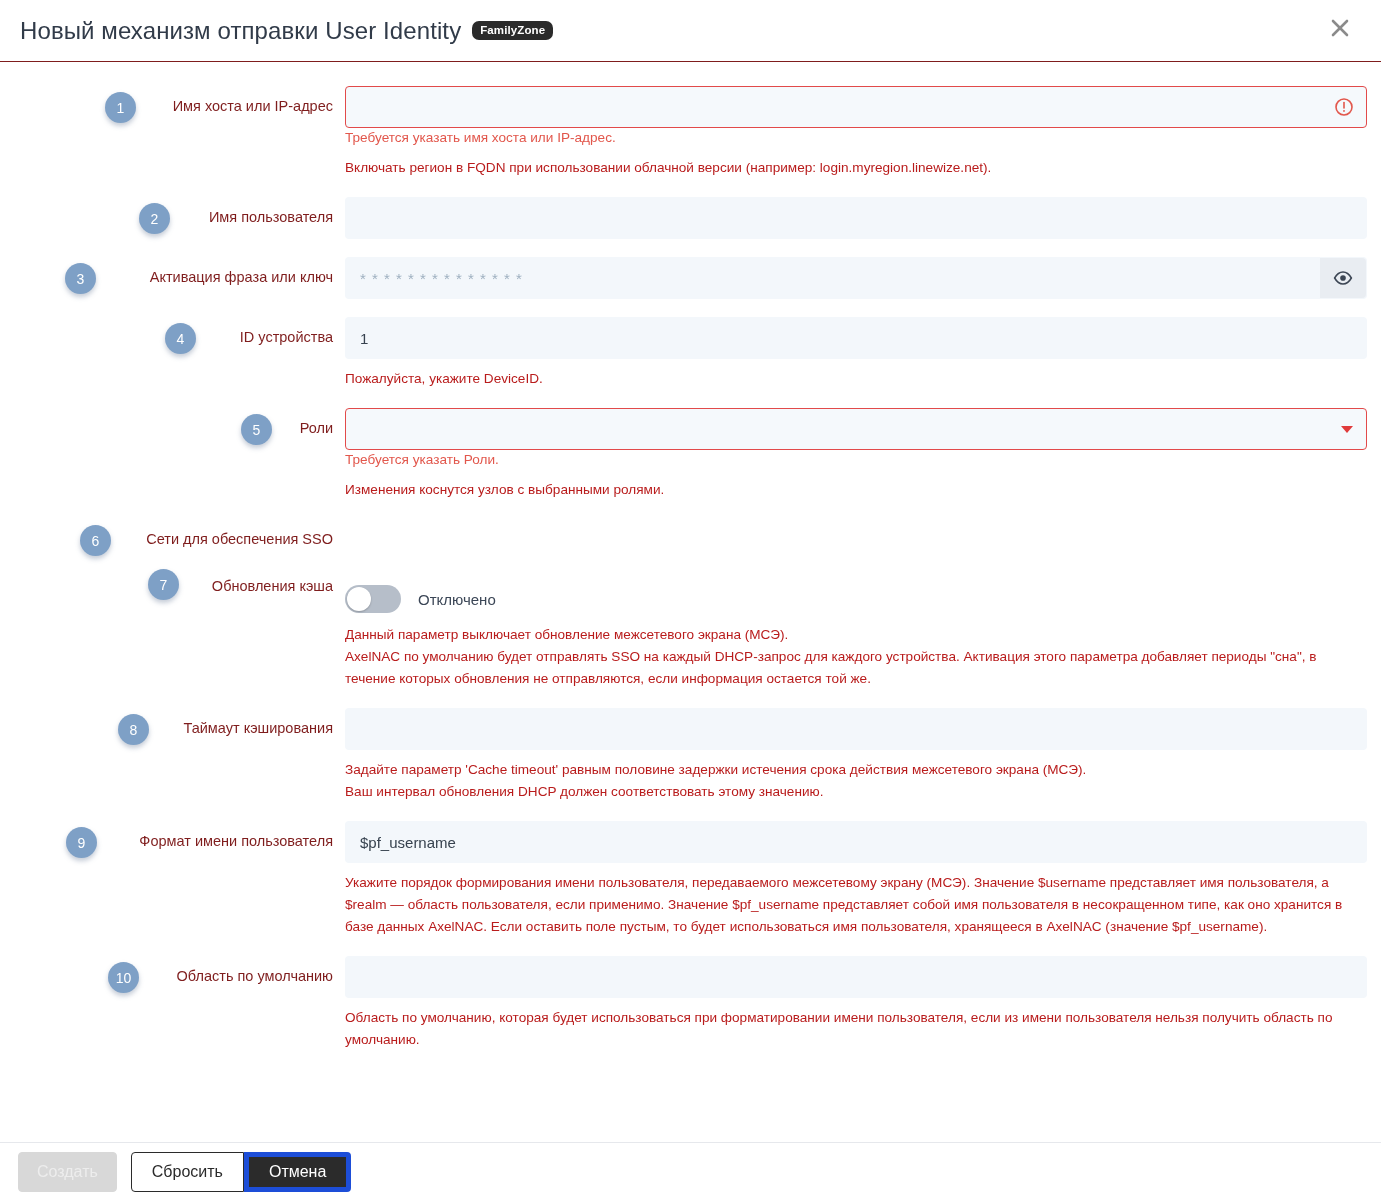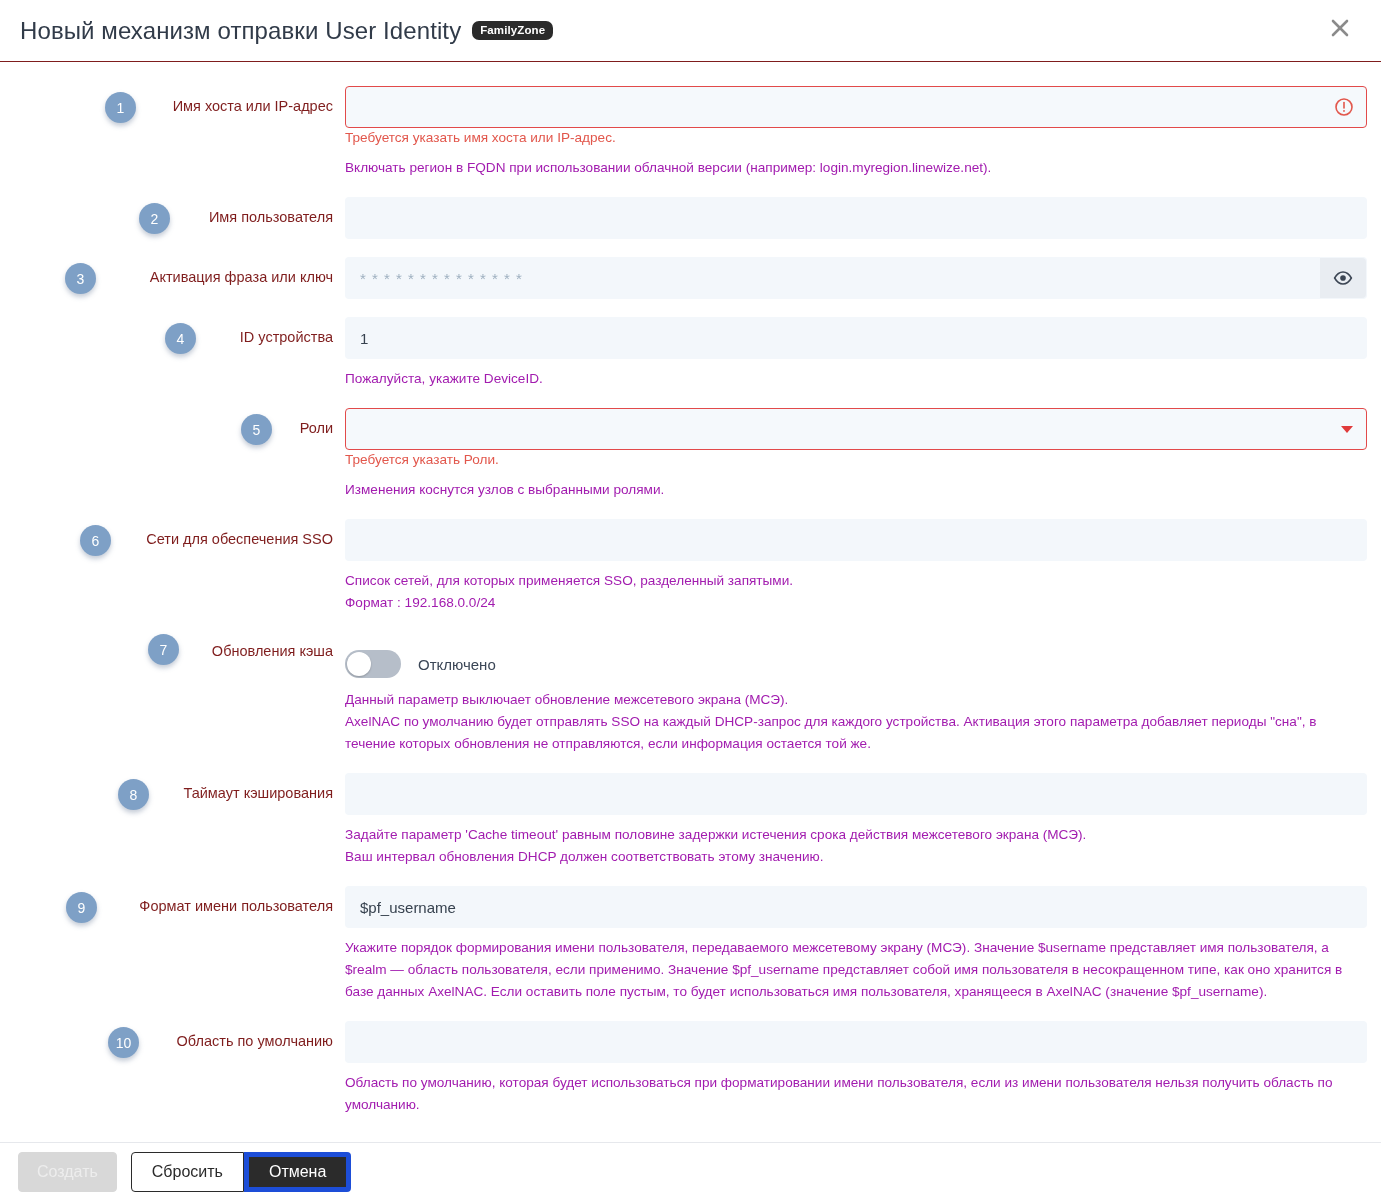--- a/index.html
+++ b/index.html
@@ -156,21 +156,21 @@
   }
   .arrow-tri {
     width: 0; height: 0;
     border-left: 6px solid transparent;
     border-right: 6px solid transparent;
     border-top: 7px solid #e03b3b;
   }
 
   .help {
     font-size: 13.6px;
-    color: #a21caf;
+    color: #b91c1c;
     line-height: 22px;
     margin-top: 9px;
     max-width: 1020px;
   }
   .help-line { display: block; }
   .error-text {
     font-size: 13.6px;
     color: #e2574c;
     line-height: 20px;
     margin-top: 0;
@@ -363,29 +363,20 @@
       </div>
     </div>
 
     <div class="row-gap-sm"></div>
 
     <div class="form-row">
       <div class="badge-col">
         <div class="step-badge" style="left:80px;">6</div>
         <div class="field-label">Сети для обеспечения SSO</div>
       </div>
-      <div class="control-col">
-        <div class="input-wrap">
-          <input class="input" type="text" value="" style="">
-        </div>
-        <div class="help">
-          <span class="help-line">Список сетей, для которых применяется SSO, разделенный запятыми.</span>
-          <span class="help-line">Формат : 192.168.0.0/24</span>
-        </div>
-      </div>
     </div>
 
     <div class="row-gap-sm"></div>
 
     <div class="form-row">
       <div class="badge-col" style="padding-top:6px;">
         <div class="step-badge" style="left:148px;top:2px;">7</div>
         <div class="field-label" style="padding-top:4px;">Обновления кэша</div>
       </div>
       <div class="control-col">

